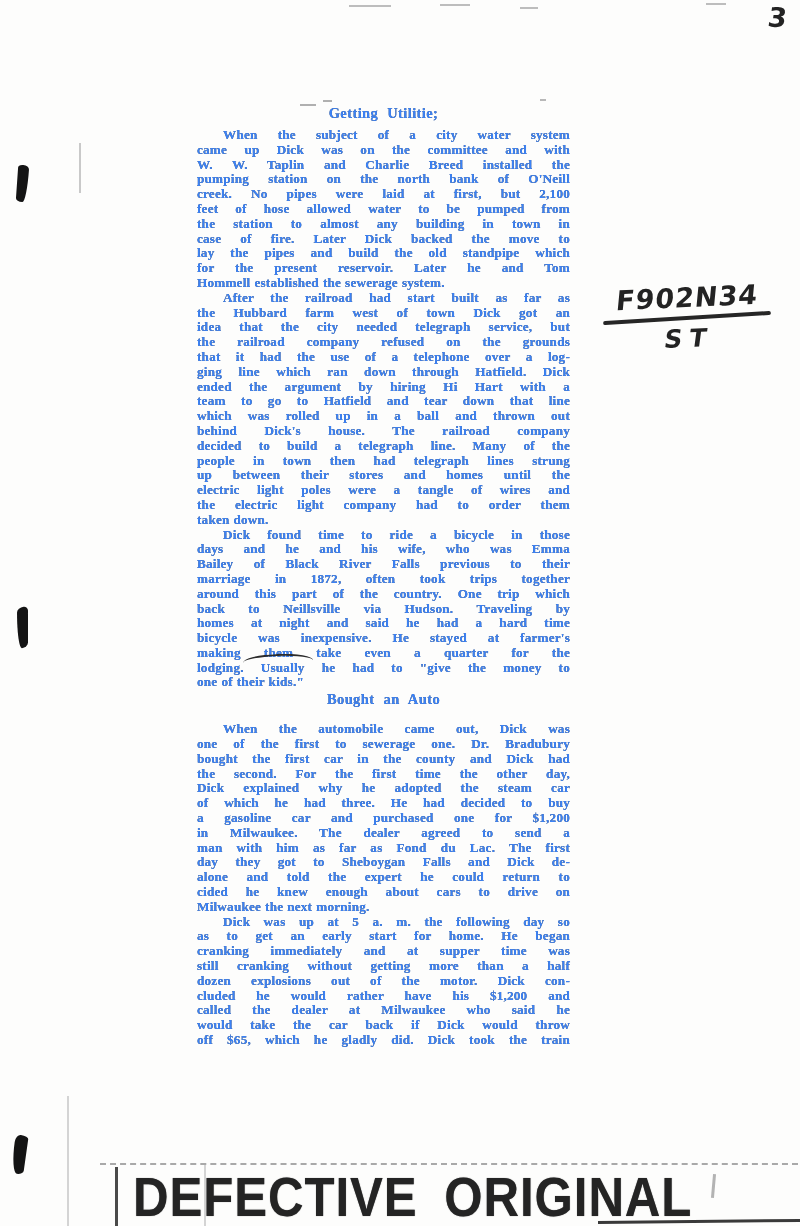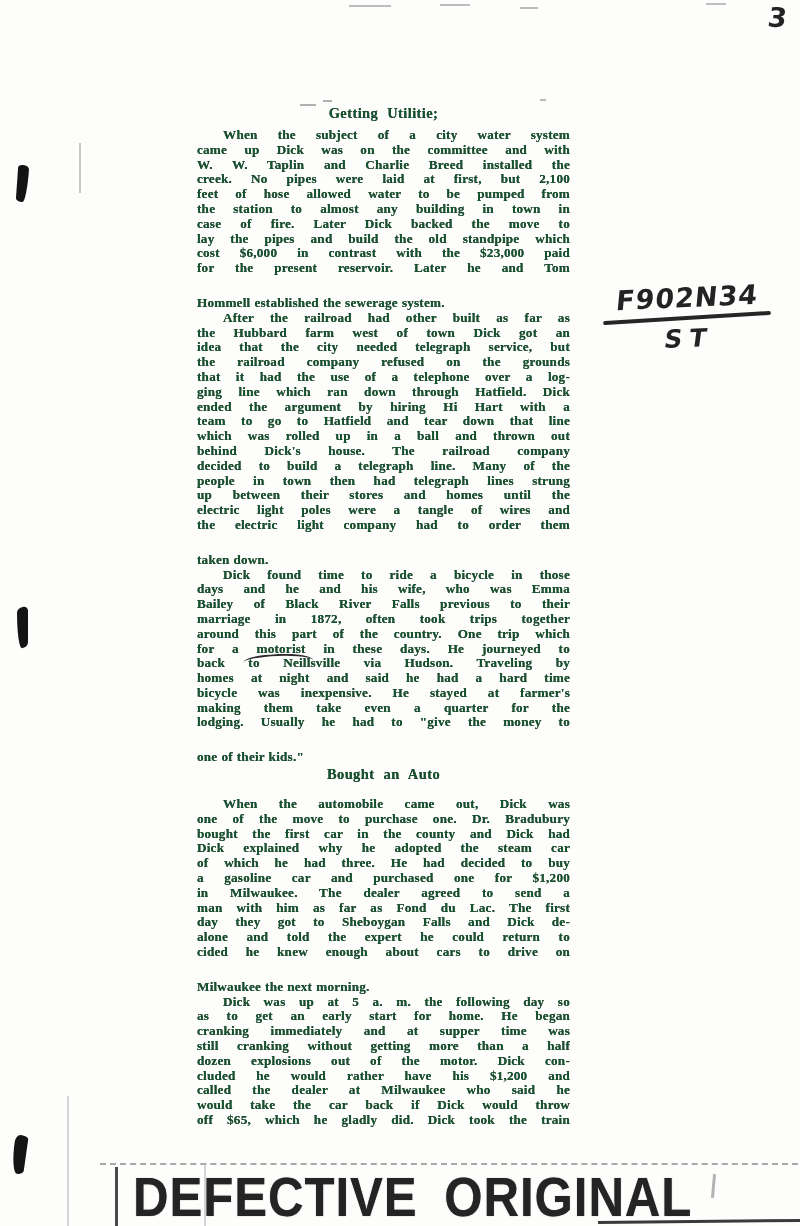--- a/index.html
+++ b/index.html
@@ -6,35 +6,35 @@
   body{
     width:800px;height:1226px;position:relative;overflow:hidden;
     background:#fdfdfc;
     font-family:"Liberation Serif", serif;
   }
   .scan-page{position:absolute;inset:0;background:#fdfdfc;}
 
   
   .article{
     position:absolute;left:197px;top:105px;width:373px;
-    color:#14532d;
+    color:#3b82f6;
     font-size:13.2px;font-weight:bold;letter-spacing:.2px;
     text-shadow:0 0 .6px rgba(10,10,10,.75);
   }
   .article .heading{
     line-height:17px;margin-bottom:6px;
     text-align:center;font-size:14.5px;word-spacing:5px;letter-spacing:.4px;
   }
   .article .heading.h2{margin-top:0;margin-bottom:14px;line-height:18px;}
   .article .line{
     line-height:14.8px;white-space:normal;
     text-align:justify;text-align-last:justify;word-spacing:.5px;
   }
   .article .line.indent{text-indent:26px;}
-  .article .line.last{text-align-last:left;margin-top:20px;}
+  .article .line.last{text-align-last:left;}
 
   
   .hand{color:#232323;font-family:"DejaVu Sans", sans-serif;}
   .page-number{
     position:absolute;left:768px;top:2px;font-size:27px;font-weight:bold;
     transform:rotate(4deg) skewX(-4deg);
   }
   .annotation{
     position:absolute;left:603px;top:283px;width:170px;
     transform:rotate(-2.5deg);text-align:center;
@@ -96,60 +96,60 @@
 
 <div class="scan-page">
 
   <div class="hand page-number">3</div>
 
   <div class="article">
       <div class="heading">Getting Utilitie;</div>
       <div class="line indent">When the subject of a city water system</div>
       <div class="line">came up Dick was on the committee and with</div>
       <div class="line">W. W. Taplin and Charlie Breed installed the</div>
+      <div class="line">pumping station on the north bank of O'Neill</div>
       <div class="line">creek. No pipes were laid at first, but 2,100</div>
       <div class="line">feet of hose allowed water to be pumped from</div>
       <div class="line">the station to almost any building in town in</div>
       <div class="line">case of fire. Later Dick backed the move to</div>
       <div class="line">lay the pipes and build the old standpipe which</div>
-      <div class="line">cost $6,000 in contrast with the $23,000 paid</div>
       <div class="line">for the present reservoir. Later he and Tom</div>
       <div class="line last">Hommell established the sewerage system.</div>
-      <div class="line indent">After the railroad had other built as far as</div>
+      <div class="line indent">After the railroad had start built as far as</div>
       <div class="line">the Hubbard farm west of town Dick got an</div>
       <div class="line">idea that the city needed telegraph service, but</div>
       <div class="line">the railroad company refused on the grounds</div>
       <div class="line">that it had the use of a telephone over a log-</div>
       <div class="line">ging line which ran down through Hatfield. Dick</div>
       <div class="line">ended the argument by hiring Hi Hart with a</div>
       <div class="line">team to go to Hatfield and tear down that line</div>
       <div class="line">which was rolled up in a ball and thrown out</div>
       <div class="line">behind Dick's house. The railroad company</div>
       <div class="line">decided to build a telegraph line. Many of the</div>
       <div class="line">people in town then had telegraph lines strung</div>
       <div class="line">up between their stores and homes until the</div>
       <div class="line">electric light poles were a tangle of wires and</div>
       <div class="line">the electric light company had to order them</div>
       <div class="line last">taken down.</div>
       <div class="line indent">Dick found time to ride a bicycle in those</div>
       <div class="line">days and he and his wife, who was Emma</div>
       <div class="line">Bailey of Black River Falls previous to their</div>
       <div class="line">marriage in 1872, often took trips together</div>
       <div class="line">around this part of the country. One trip which</div>
-      <div class="line">for a motorist in these days. He journeyed to</div>
       <div class="line">back to Neillsville via Hudson. Traveling by</div>
       <div class="line">homes at night and said he had a hard time</div>
       <div class="line">bicycle was inexpensive. He stayed at farmer's</div>
       <div class="line">making them take even a quarter for the</div>
       <div class="line">lodging. Usually he had to "give the money to</div>
       <div class="line last">one of their kids."</div>
       <div class="heading h2">Bought an Auto</div>
       <div class="line indent">When the automobile came out, Dick was</div>
-      <div class="line">one of the move to purchase one. Dr. Bradubury</div>
+      <div class="line">one of the first to sewerage one. Dr. Bradubury</div>
       <div class="line">bought the first car in the county and Dick had</div>
+      <div class="line">the second. For the first time the other day,</div>
       <div class="line">Dick explained why he adopted the steam car</div>
       <div class="line">of which he had three. He had decided to buy</div>
       <div class="line">a gasoline car and purchased one for $1,200</div>
       <div class="line">in Milwaukee. The dealer agreed to send a</div>
       <div class="line">man with him as far as Fond du Lac. The first</div>
       <div class="line">day they got to Sheboygan Falls and Dick de-</div>
       <div class="line">alone and told the expert he could return to</div>
       <div class="line">cided he knew enough about cars to drive on</div>
       <div class="line last">Milwaukee the next morning.</div>
       <div class="line indent">Dick was up at 5 a. m. the following day so</div>

